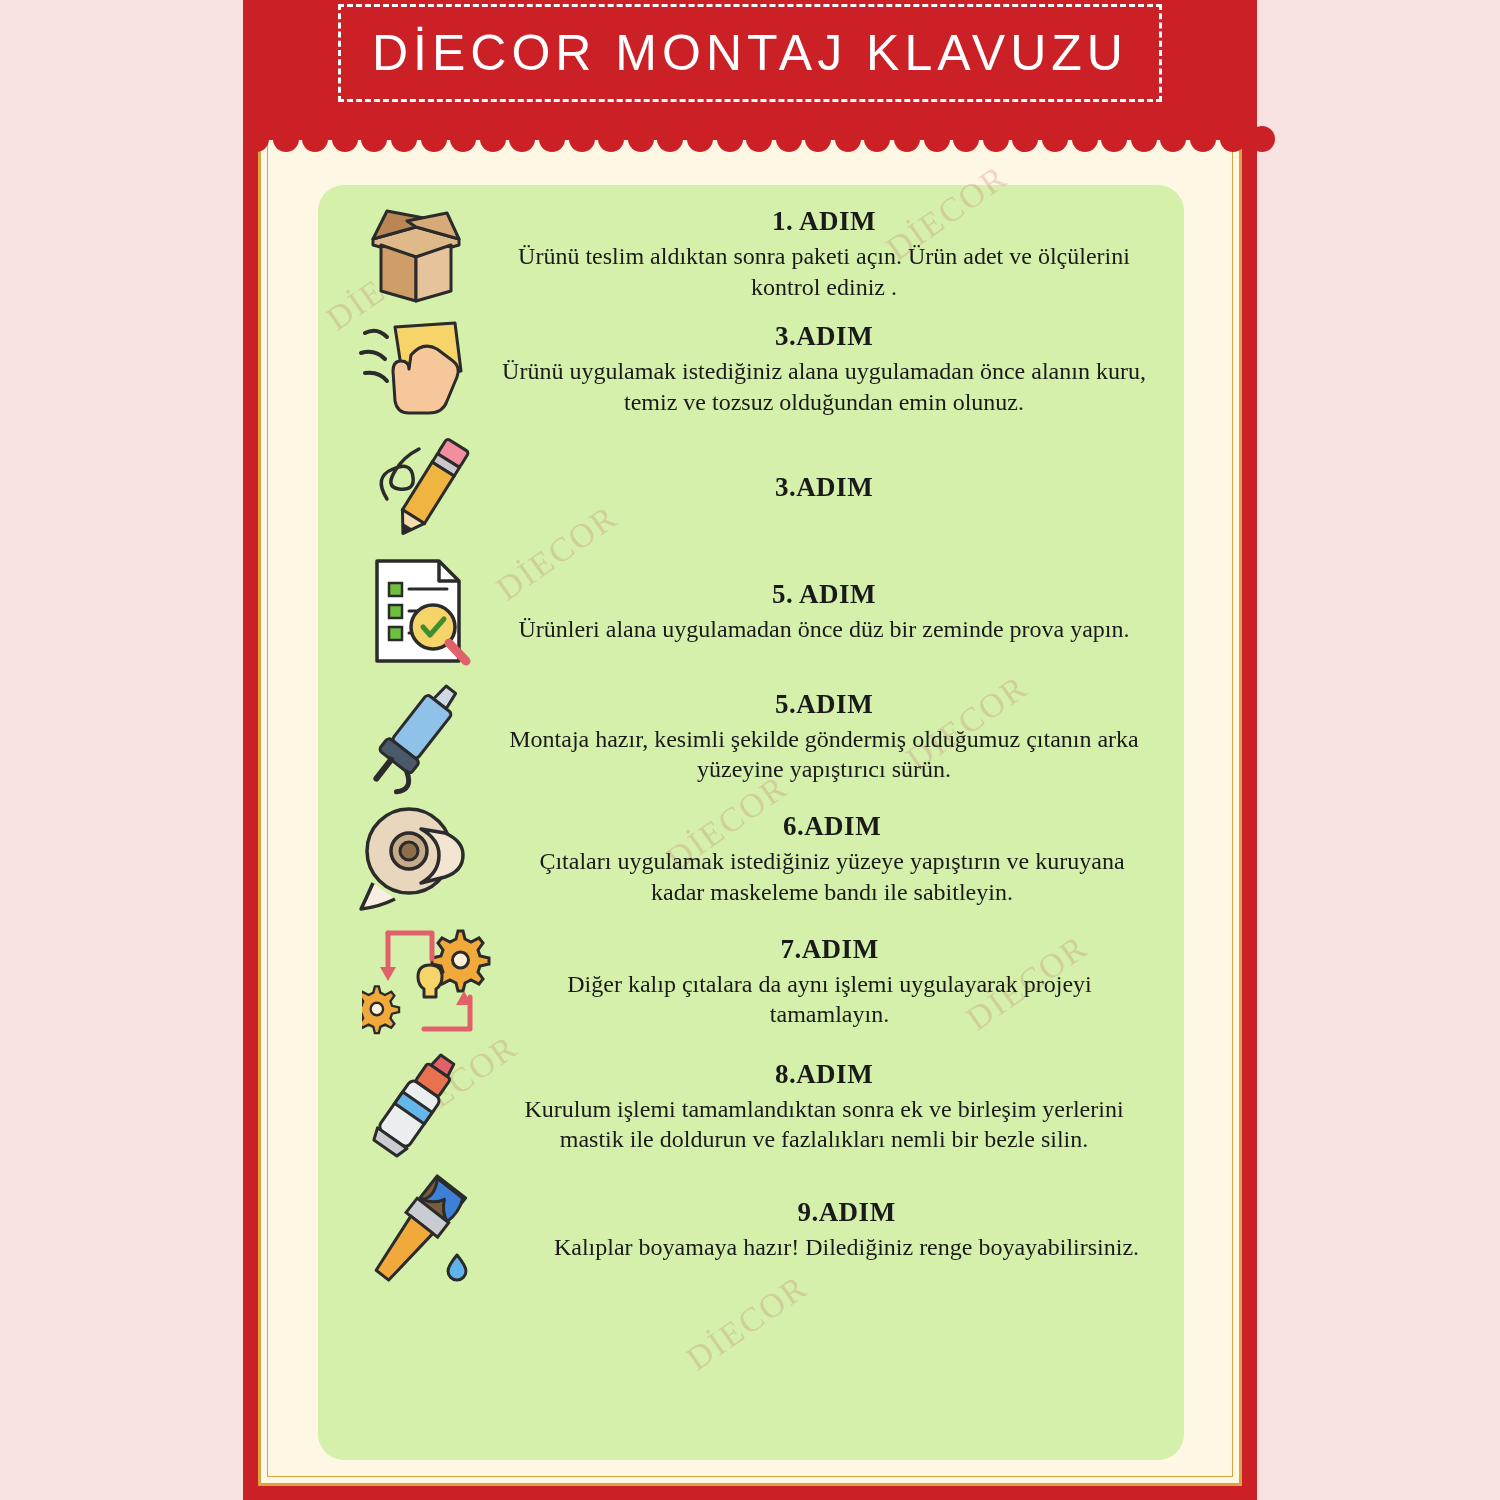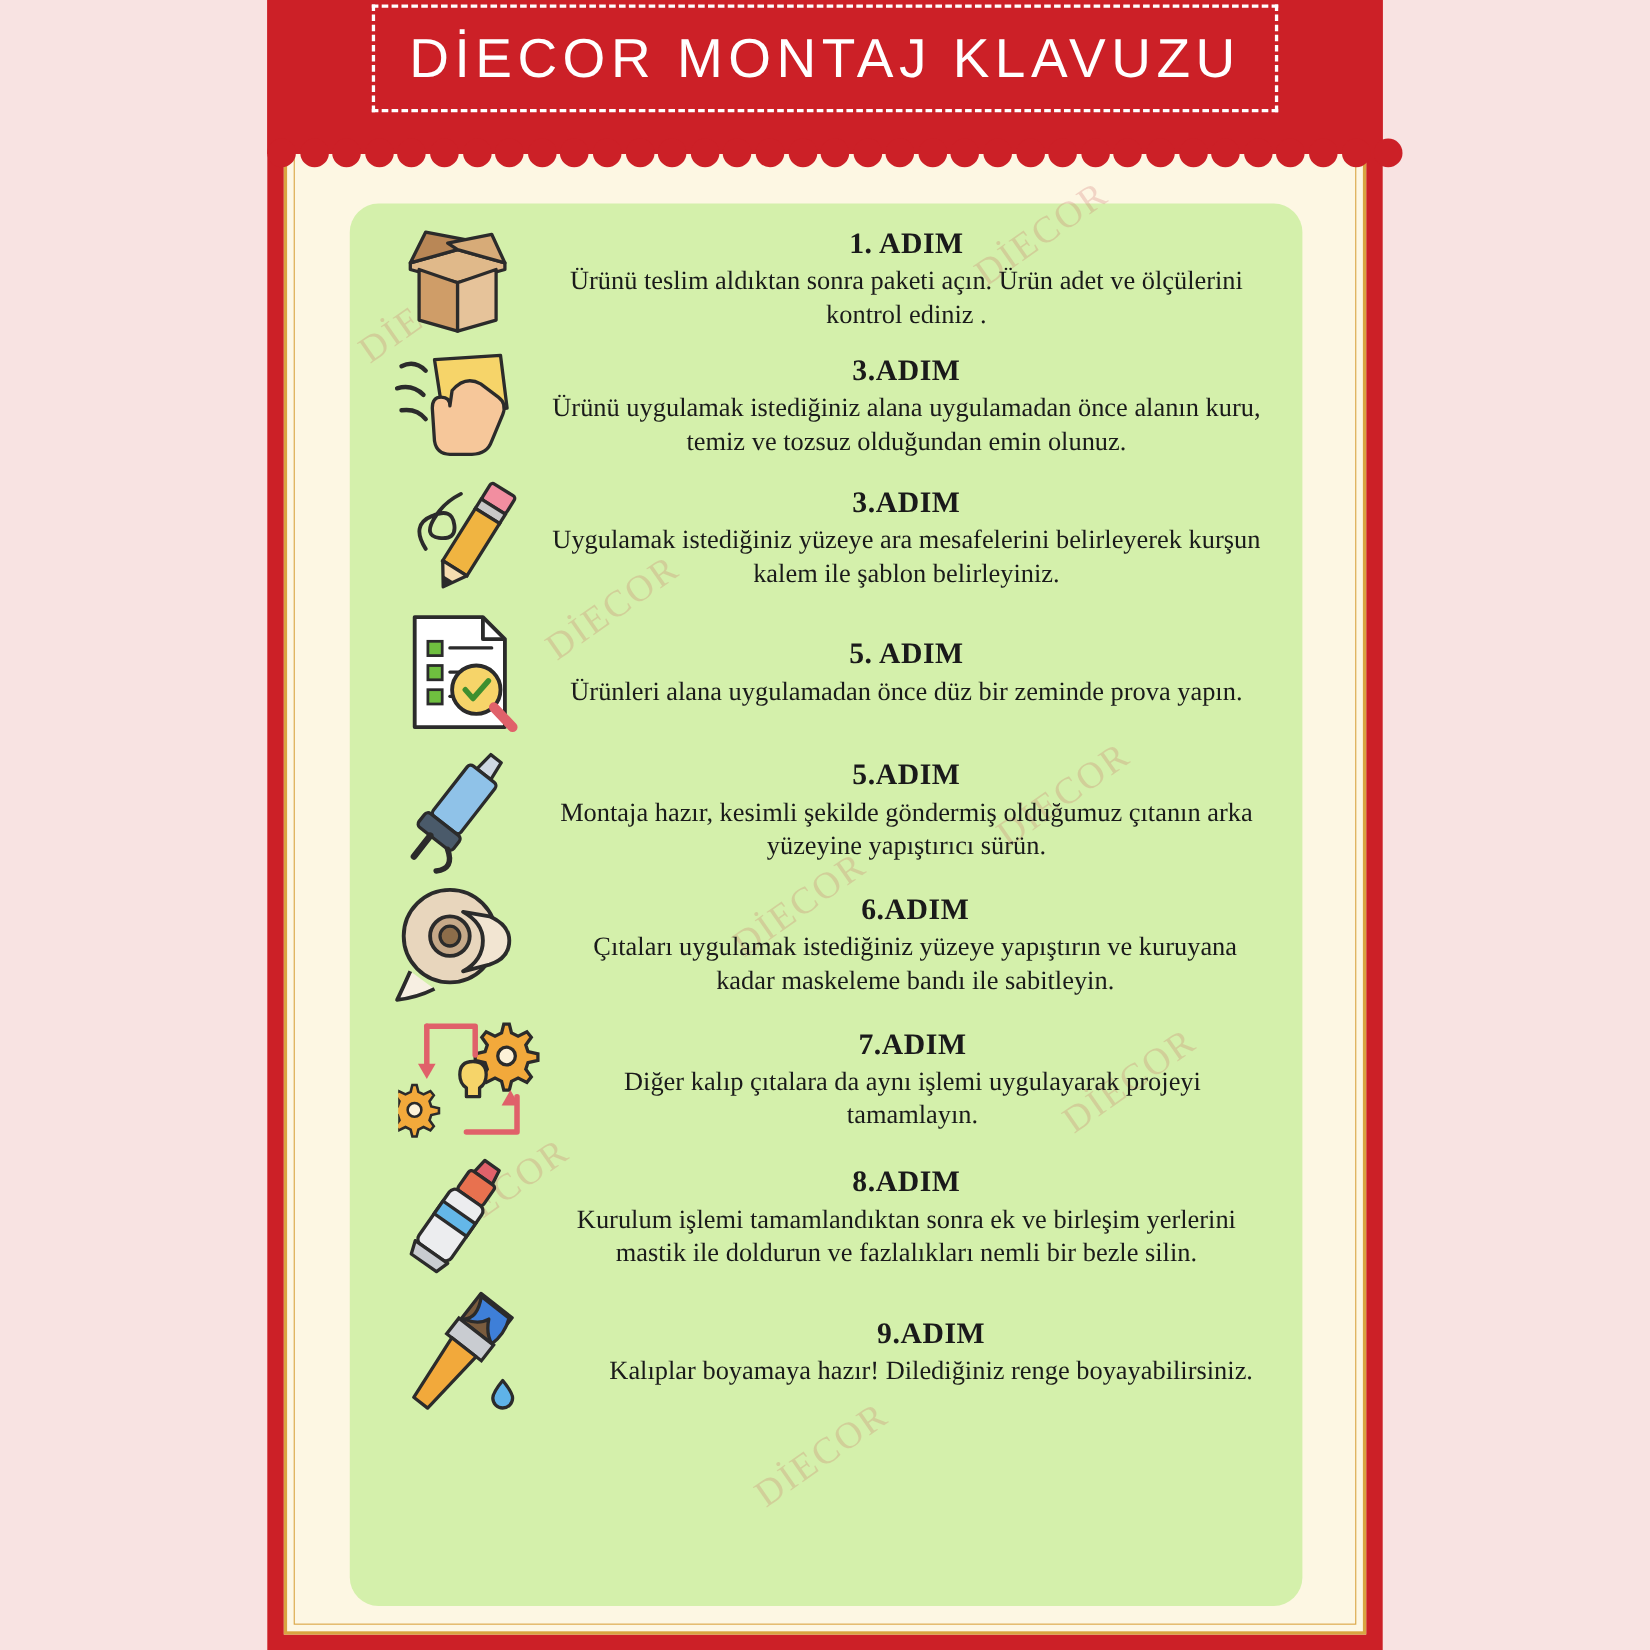--- a/index.html
+++ b/index.html
@@ -286,21 +286,20 @@
         <rect x="66" y="6" width="26" height="18" rx="3" fill="#f28ea0" stroke="#2b2b2b" stroke-width="3"></rect>
         <rect x="66" y="24" width="26" height="10" fill="#c9c9c9" stroke="#2b2b2b" stroke-width="3"></rect>
         <rect x="66" y="34" width="26" height="56" fill="#f0b441" stroke="#2b2b2b" stroke-width="3"></rect>
         <path d="M66 90 L79 110 L92 90 Z" fill="#f6ddb0" stroke="#2b2b2b" stroke-width="3" stroke-linejoin="round"></path>
         <path d="M73 101 L79 110 L85 101 Z" fill="#2b2b2b"></path>
       </g>
     </svg>
         </div>
         <div class="step-text">
           <div class="step-title">3.ADIM</div>
-          <div class="step-body">Uygulamak istediğiniz yüzeye ara mesafelerini belirleyerek kurşun kalem ile şablon belirleyiniz.</div>
         </div>
       </div>
       <div class="step" style="flex: 1 1 0px;">
         <div class="step-icon">
           <svg width="130" height="125" viewBox="0 0 130 125">
       <path d="M26 12 L88 12 L108 32 L108 112 L26 112 Z" fill="#ffffff" stroke="#2b2b2b" stroke-width="3.5" stroke-linejoin="round"></path>
       <path d="M88 12 L88 32 L108 32" fill="none" stroke="#2b2b2b" stroke-width="3.5" stroke-linejoin="round"></path>
       <rect x="38" y="34" width="13" height="13" fill="#6fbf3f" stroke="#2b2b2b" stroke-width="2.5"></rect>
       <rect x="38" y="56" width="13" height="13" fill="#6fbf3f" stroke="#2b2b2b" stroke-width="2.5"></rect>
       <rect x="38" y="78" width="13" height="13" fill="#6fbf3f" stroke="#2b2b2b" stroke-width="2.5"></rect>

